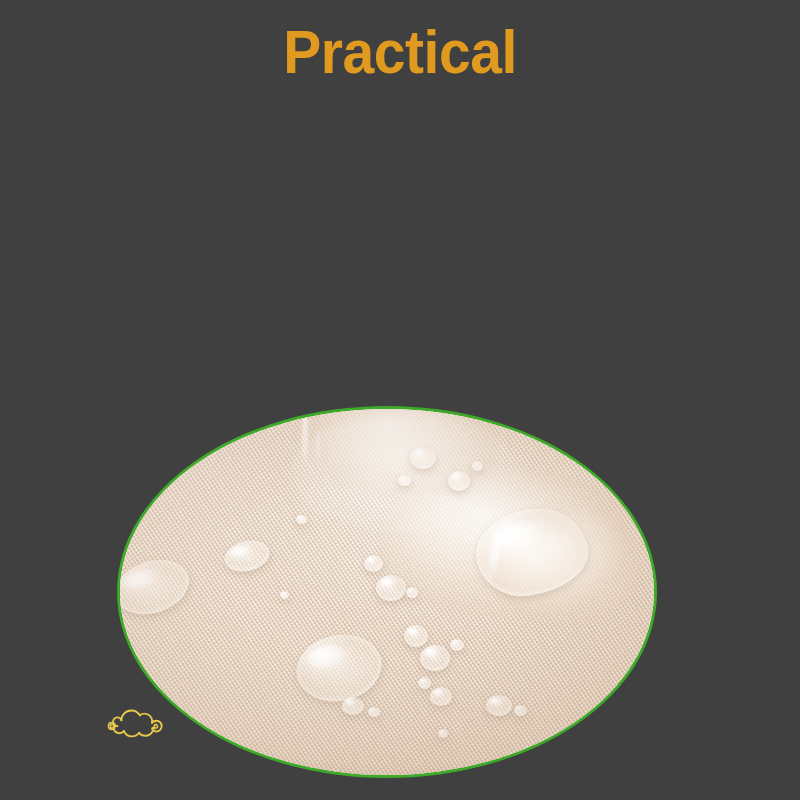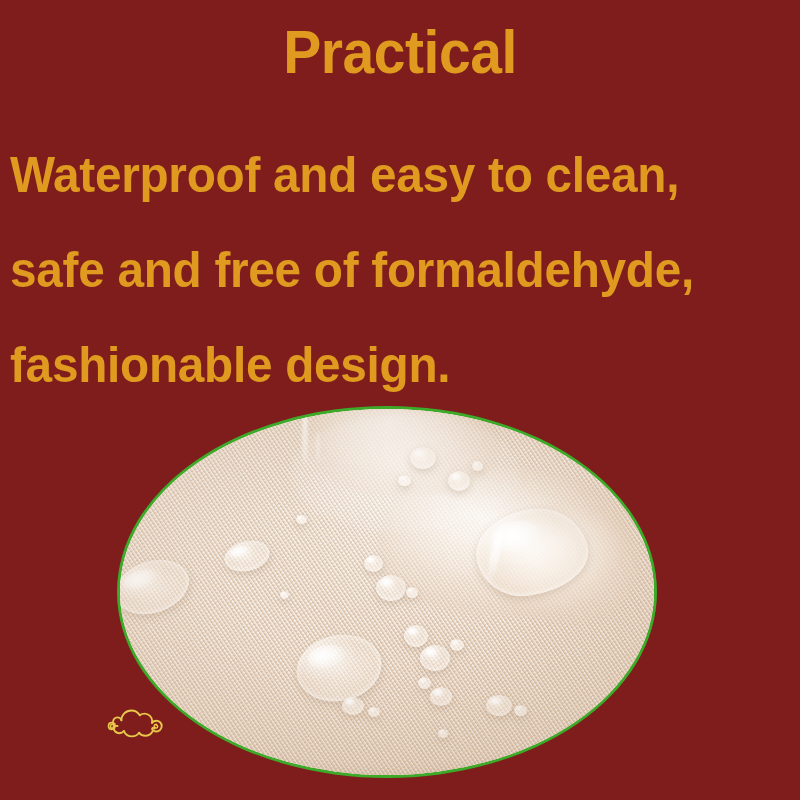--- a/index.html
+++ b/index.html
@@ -12,21 +12,21 @@
     height: 800px;
     overflow: hidden;
     font-family: "Liberation Sans", sans-serif;
     position: relative;
   }
 
   #page {
     position: relative;
     width: 800px;
     height: 800px;
-    background: #7f1d1d;
+    background: #404040;
   }
 
   
   .headline-block {
     position: absolute;
     left: 0;
     top: 0;
     width: 800px;
     height: 400px;
   }
@@ -180,25 +180,20 @@
 </style>
 </head>
 <body>
 
 <div id="page">
 
   <div class="headline-block">
 
     <div class="title">Practical</div>
 
-    <div class="subtitle">
-      <span class="sub-line">Waterproof and easy to clean,</span>
-      <span class="sub-line">safe and free of formaldehyde,</span>
-      <span class="sub-line">fashionable design.</span>
-    </div>
   </div>
 
   <div class="photo-oval">
 
     <div class="fabric-base"></div>
     <div class="fabric-weave"></div>
 
     <div class="smear" style="left:258px; top:58px; width:250px; height:150px; border-radius:48% 56% 52% 60% / 58% 46% 62% 44%;"></div>
     <div class="smear" style="left:188px; top:-24px; width:190px; height:112px; border-radius:54% 48% 60% 50% / 50% 60% 42% 58%;"></div>
     <div class="smear" style="left:370px; top:96px; width:150px; height:118px; border-radius:50% 58% 46% 54% / 56% 44% 58% 48%;"></div>

